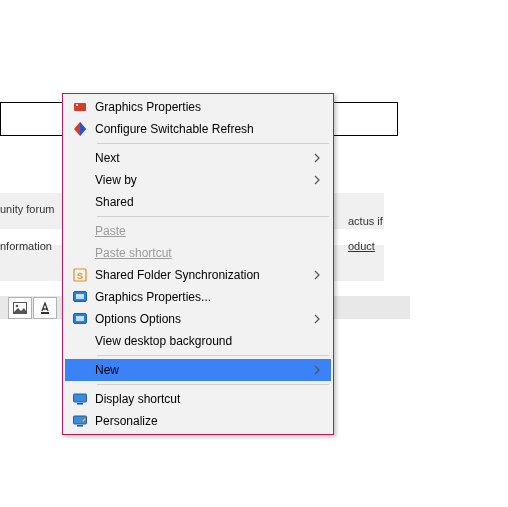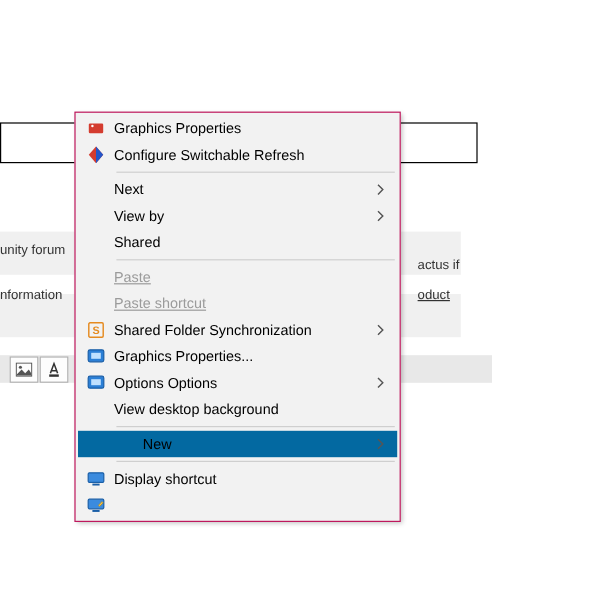--- a/index.html
+++ b/index.html
@@ -81,22 +81,21 @@
     padding: 2px;
   }
   .menu-item {
     display: flex;
     align-items: center;
     height: 22px;
     padding: 0 4px 0 4px;
     position: relative;
   }
   .menu-item.highlight {
-    background: #0369a1;
-    gap: 24px;
+    background: #3b82f6;
   }
   .mi-icon {
     width: 22px;
     display: flex;
     align-items: center;
     justify-content: center;
     flex-shrink: 0;
   }
   .mi-label {
     flex: 1 1 auto;
@@ -291,17 +290,18 @@
     </div>
 
     <div class="menu-item">
       <span class="mi-icon">
         <svg width="16" height="16" viewBox="0 0 16 16">
           <rect x="1.5" y="3" width="13" height="8" rx="1" fill="#3b8bde" stroke="#1b5fa7"></rect>
           <path d="M10 8 L13 5 L14 6 L11 9 Z" fill="#f2c14e" stroke="#b08a1f" stroke-width="0.6"></path>
           <rect x="5" y="12" width="6" height="1.6" fill="#1b5fa7"></rect>
         </svg>
       </span>
+      <span class="mi-label">Personalize</span>
       <span class="mi-arrow"></span>
     </div>
 
   </div>
 </div>
 
 </body></html>

